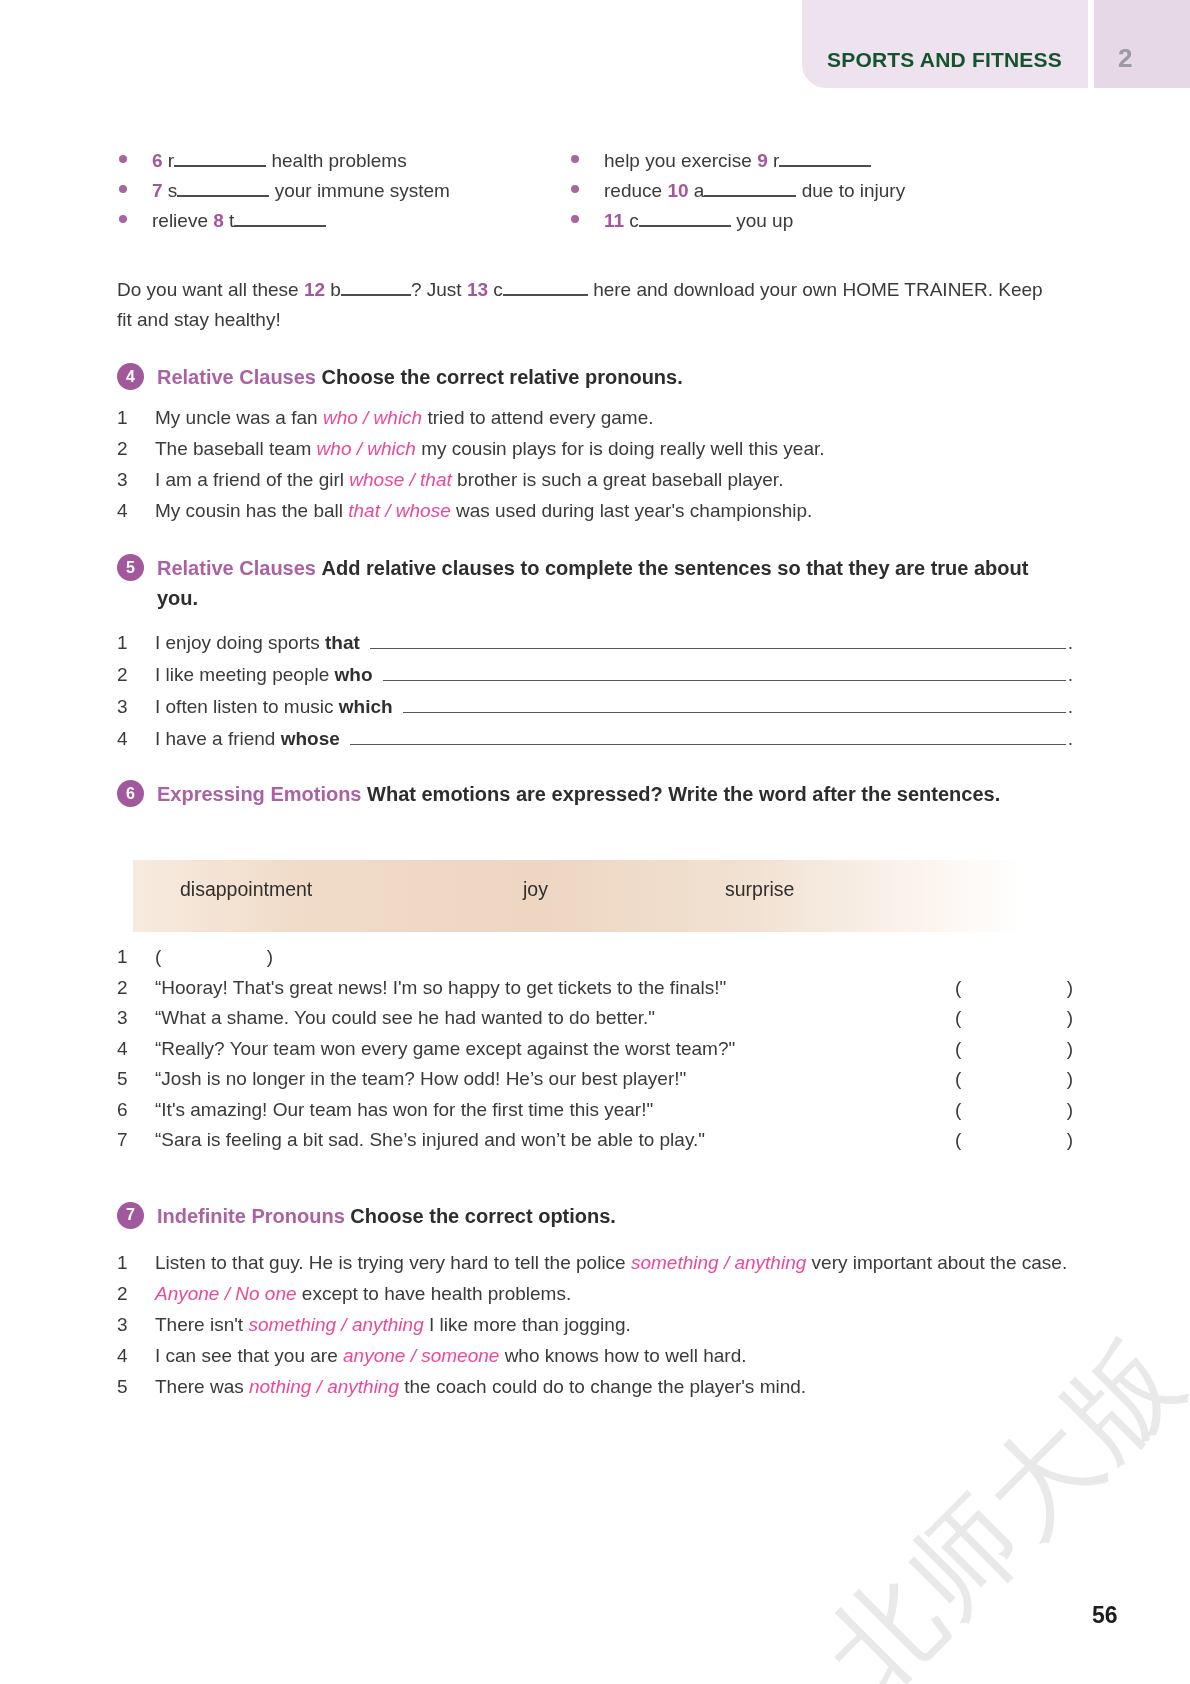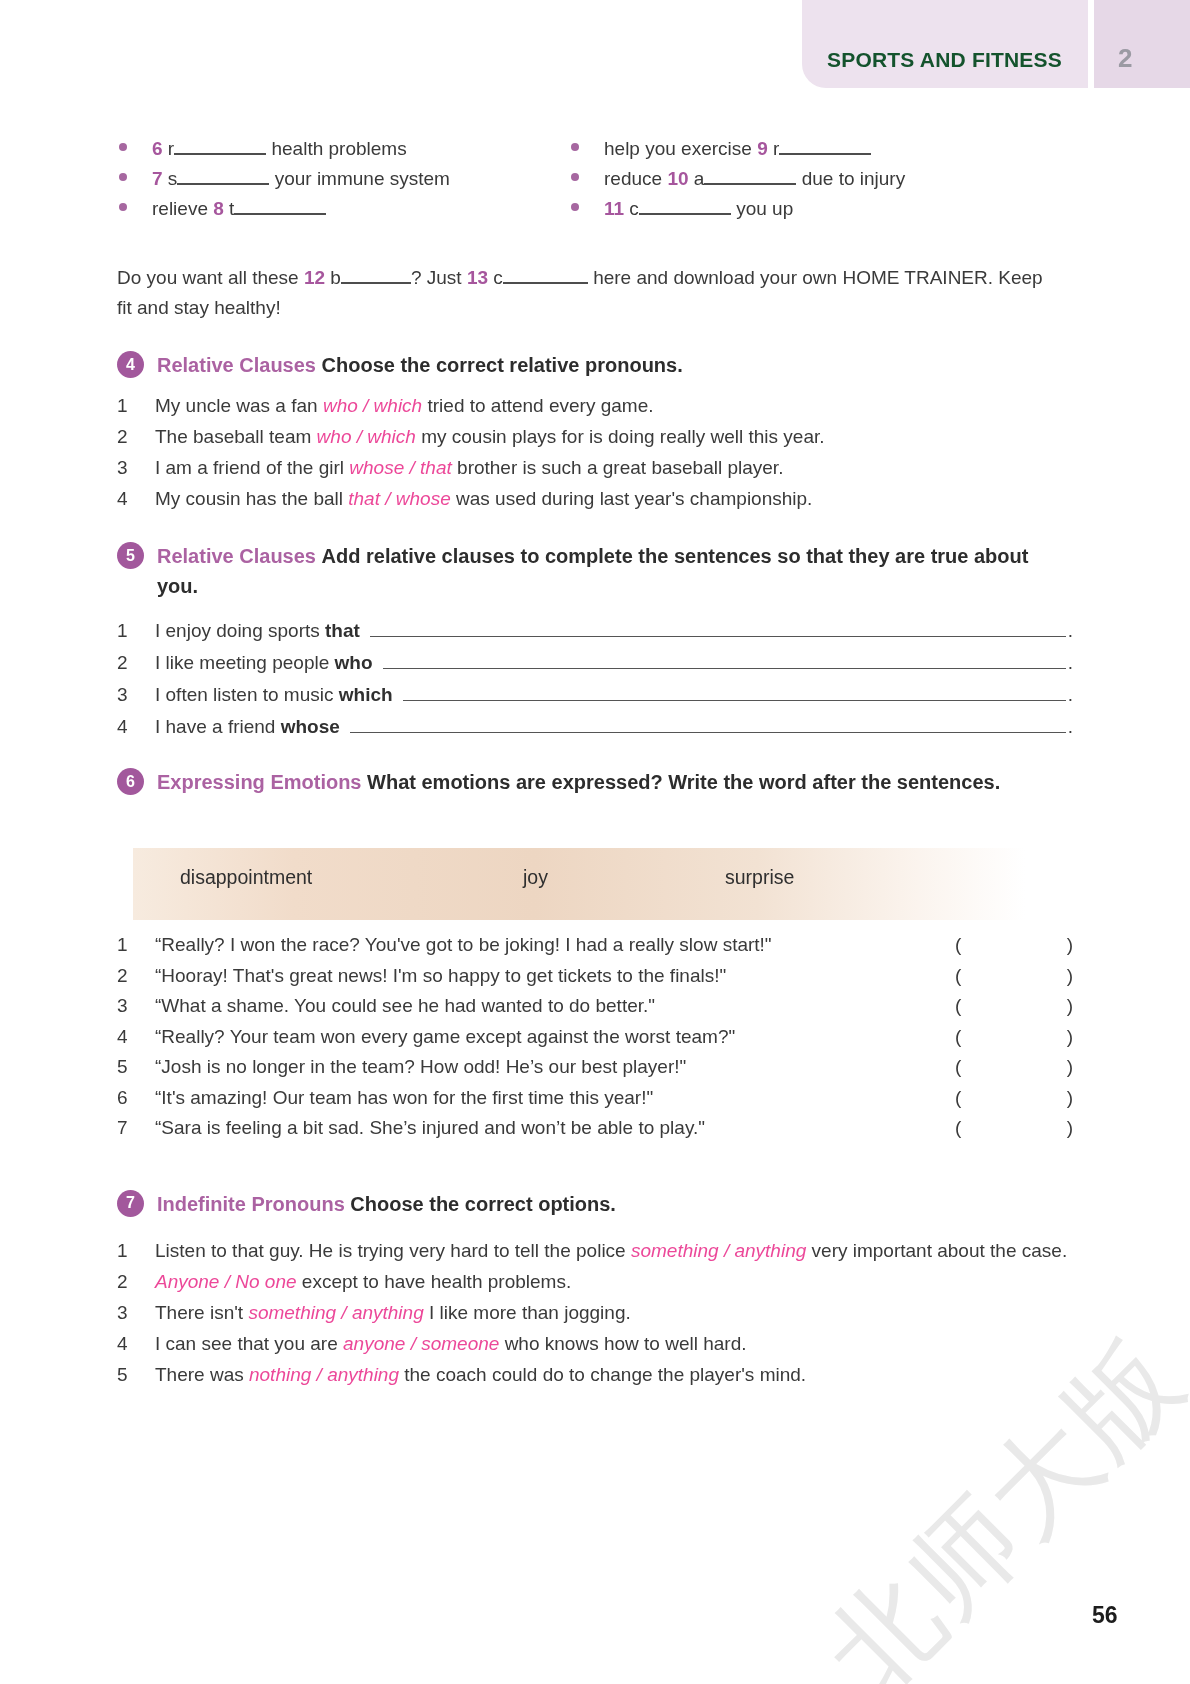--- a/index.html
+++ b/index.html
@@ -15,21 +15,21 @@
     padding:0 26px 16px 0;box-sizing:border-box;
   }
   .tab-title{font-weight:700;font-size:21px;color:#14532d;letter-spacing:.2px;white-space:nowrap;}
   .tab-gap{width:6px;background:#ffffff;}
   .tab-num-box{
     width:96px;background:#e6d8e7;display:flex;align-items:flex-end;
     padding:0 0 14px 24px;box-sizing:border-box;
   }
   .tab-num{font-weight:700;font-size:26px;color:#9b9aa3;}
   
-  .content{position:absolute;left:117px;top:134px;width:956px;}
+  .content{position:absolute;left:117px;top:146px;width:956px;}
   
   .bullets{display:grid;grid-template-columns:452px 1fr;column-gap:0;}
   .bullet-col{display:flex;flex-direction:column;}
   .bullet-row{display:flex;align-items:baseline;height:30px;line-height:30px;}
   .dot{width:35px;flex:none;position:relative;}
   .dot::before{content:"";position:absolute;left:2px;top:-12px;width:8px;height:8px;border-radius:50%;background:#a667a0;}
   .segline{white-space:pre;}
   
   .intro-par{margin-top:39px;line-height:30px;width:940px;}
   
@@ -188,21 +188,20 @@
       <div class="head-text"><span class="ex-label">Expressing Emotions</span><span class="t"> </span><span class="ex-instr">What emotions are expressed? Write the word after the sentences.</span></div>
     </div>
     <div class="word-band">
       <span class="wb-0">disappointment</span>
       <span class="wb-1">joy</span>
       <span class="wb-2">surprise</span>
     </div>
     <ul class="ex-list mt-ex6-list">
         <li class="erow">
           <span class="num">1</span>
-          <span class="etext">“Really? I won the race? You've got to be joking! I had a really slow start!"</span>
           <span class="paren-group">
             <span>(</span>
             <span>)</span>
           </span>
         </li>
         <li class="erow">
           <span class="num">2</span>
           <span class="etext">“Hooray! That's great news! I'm so happy to get tickets to the finals!"</span>
           <span class="paren-group">
             <span>(</span>

